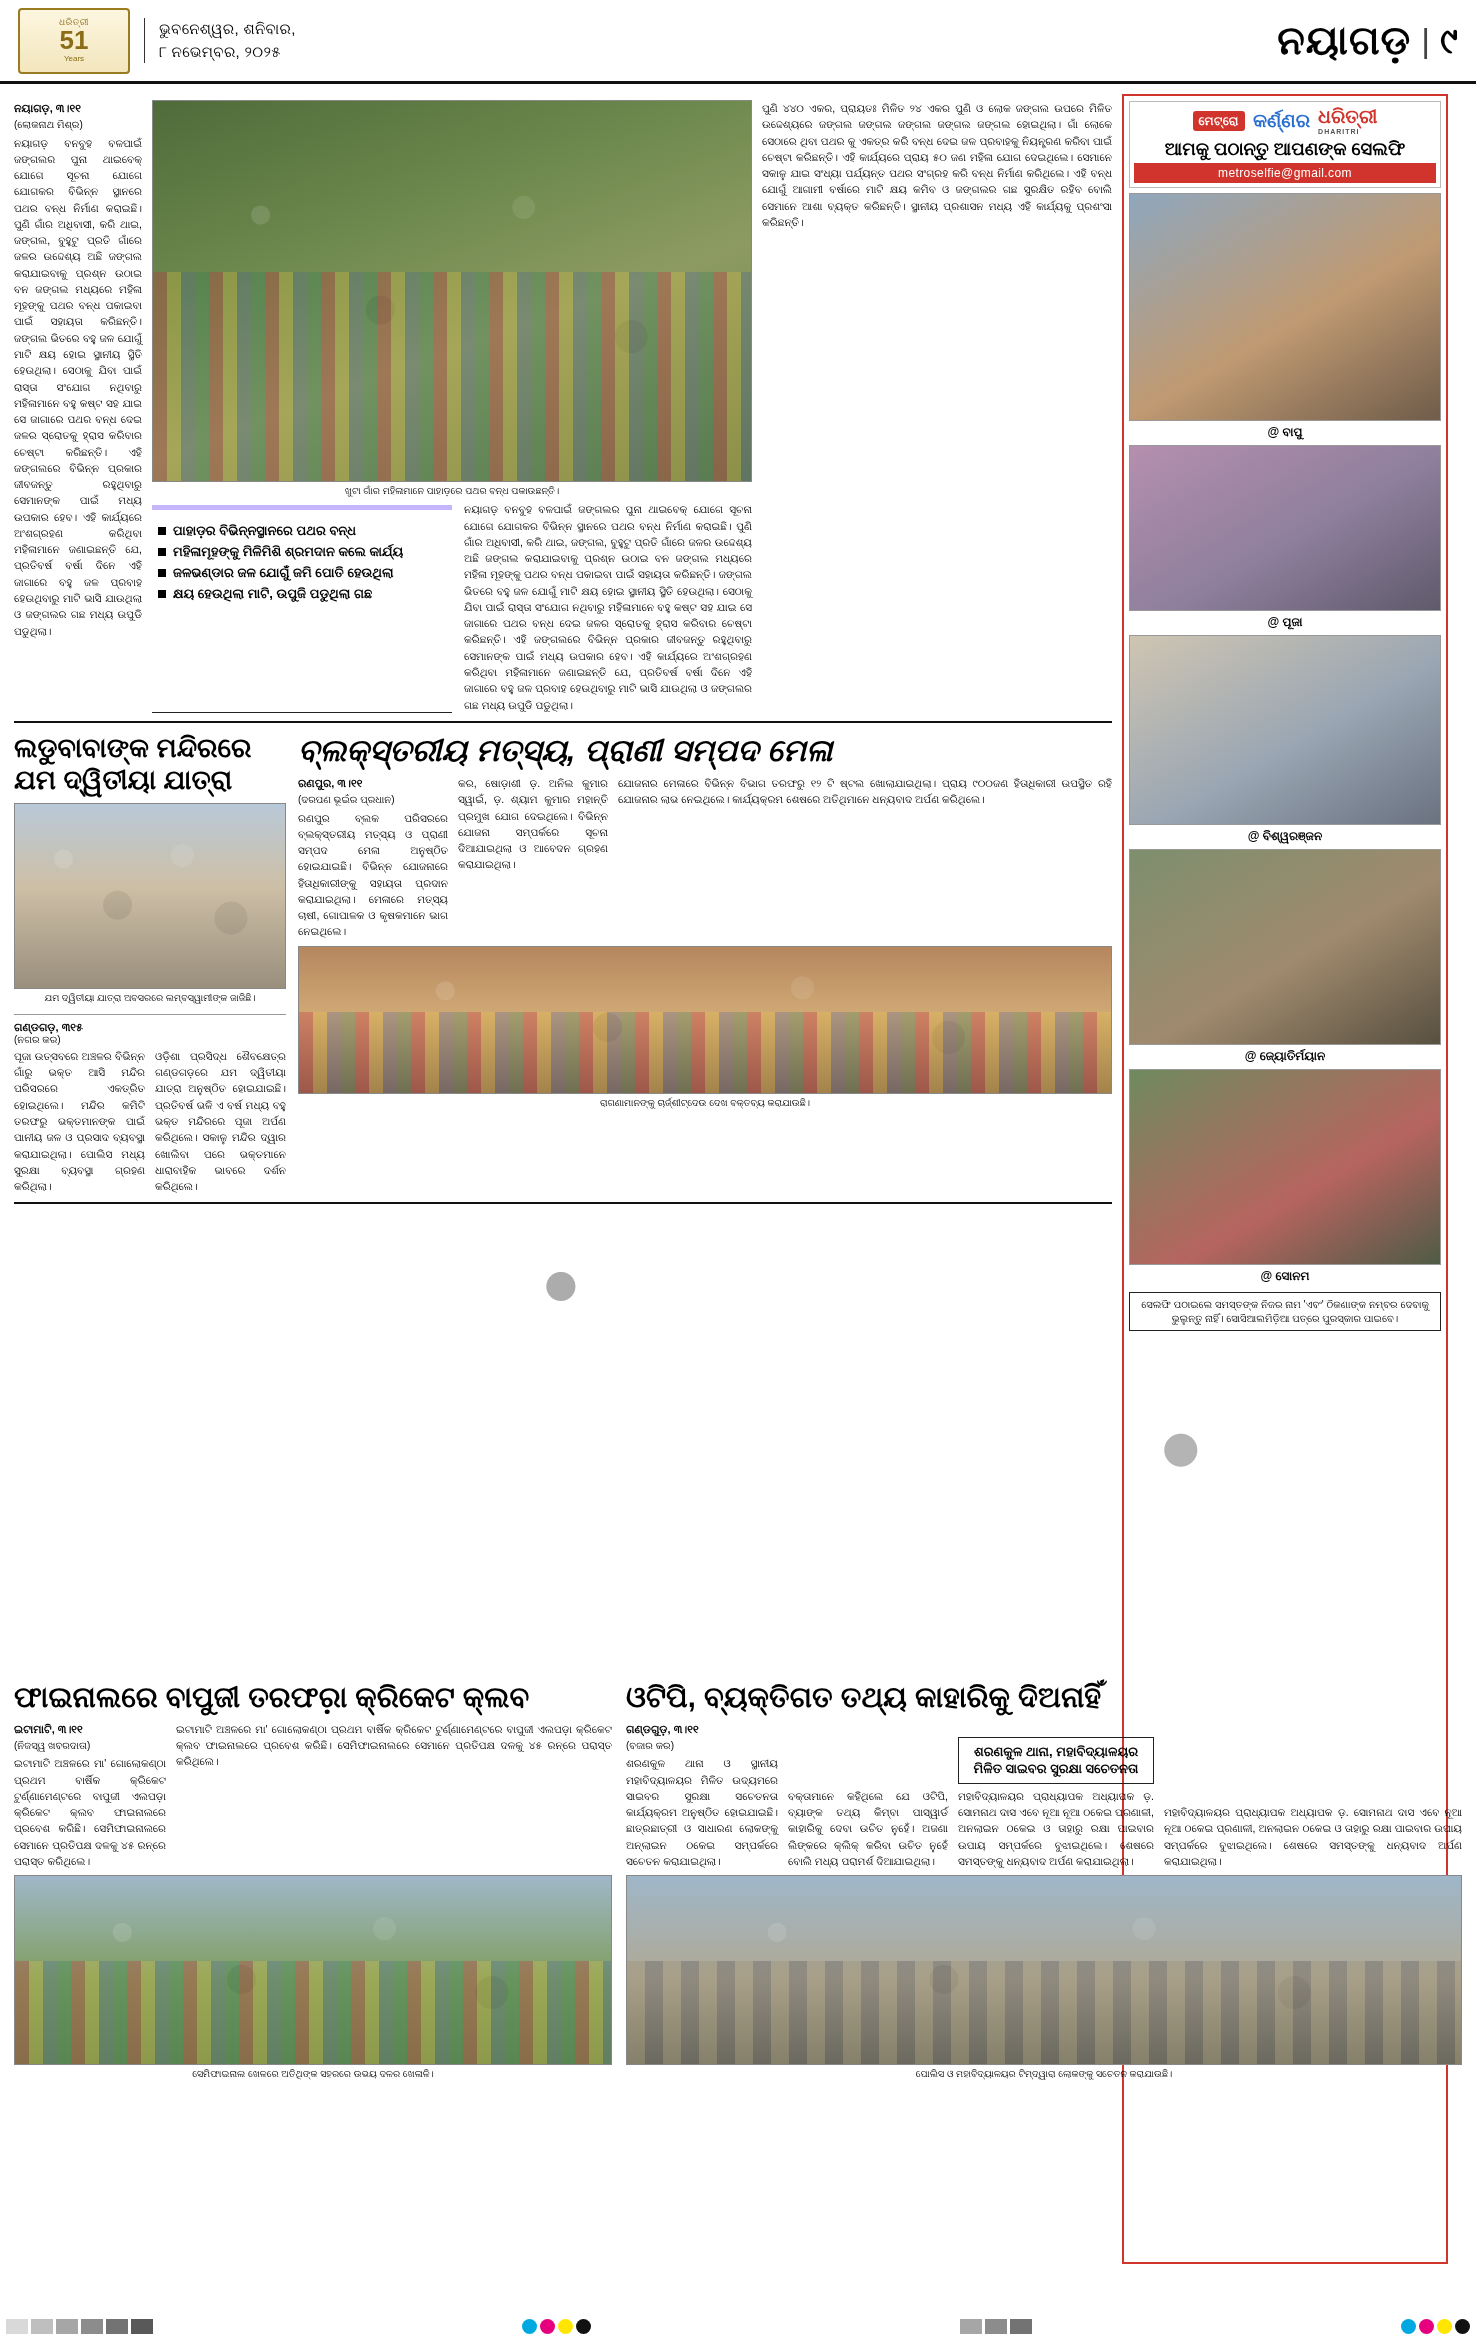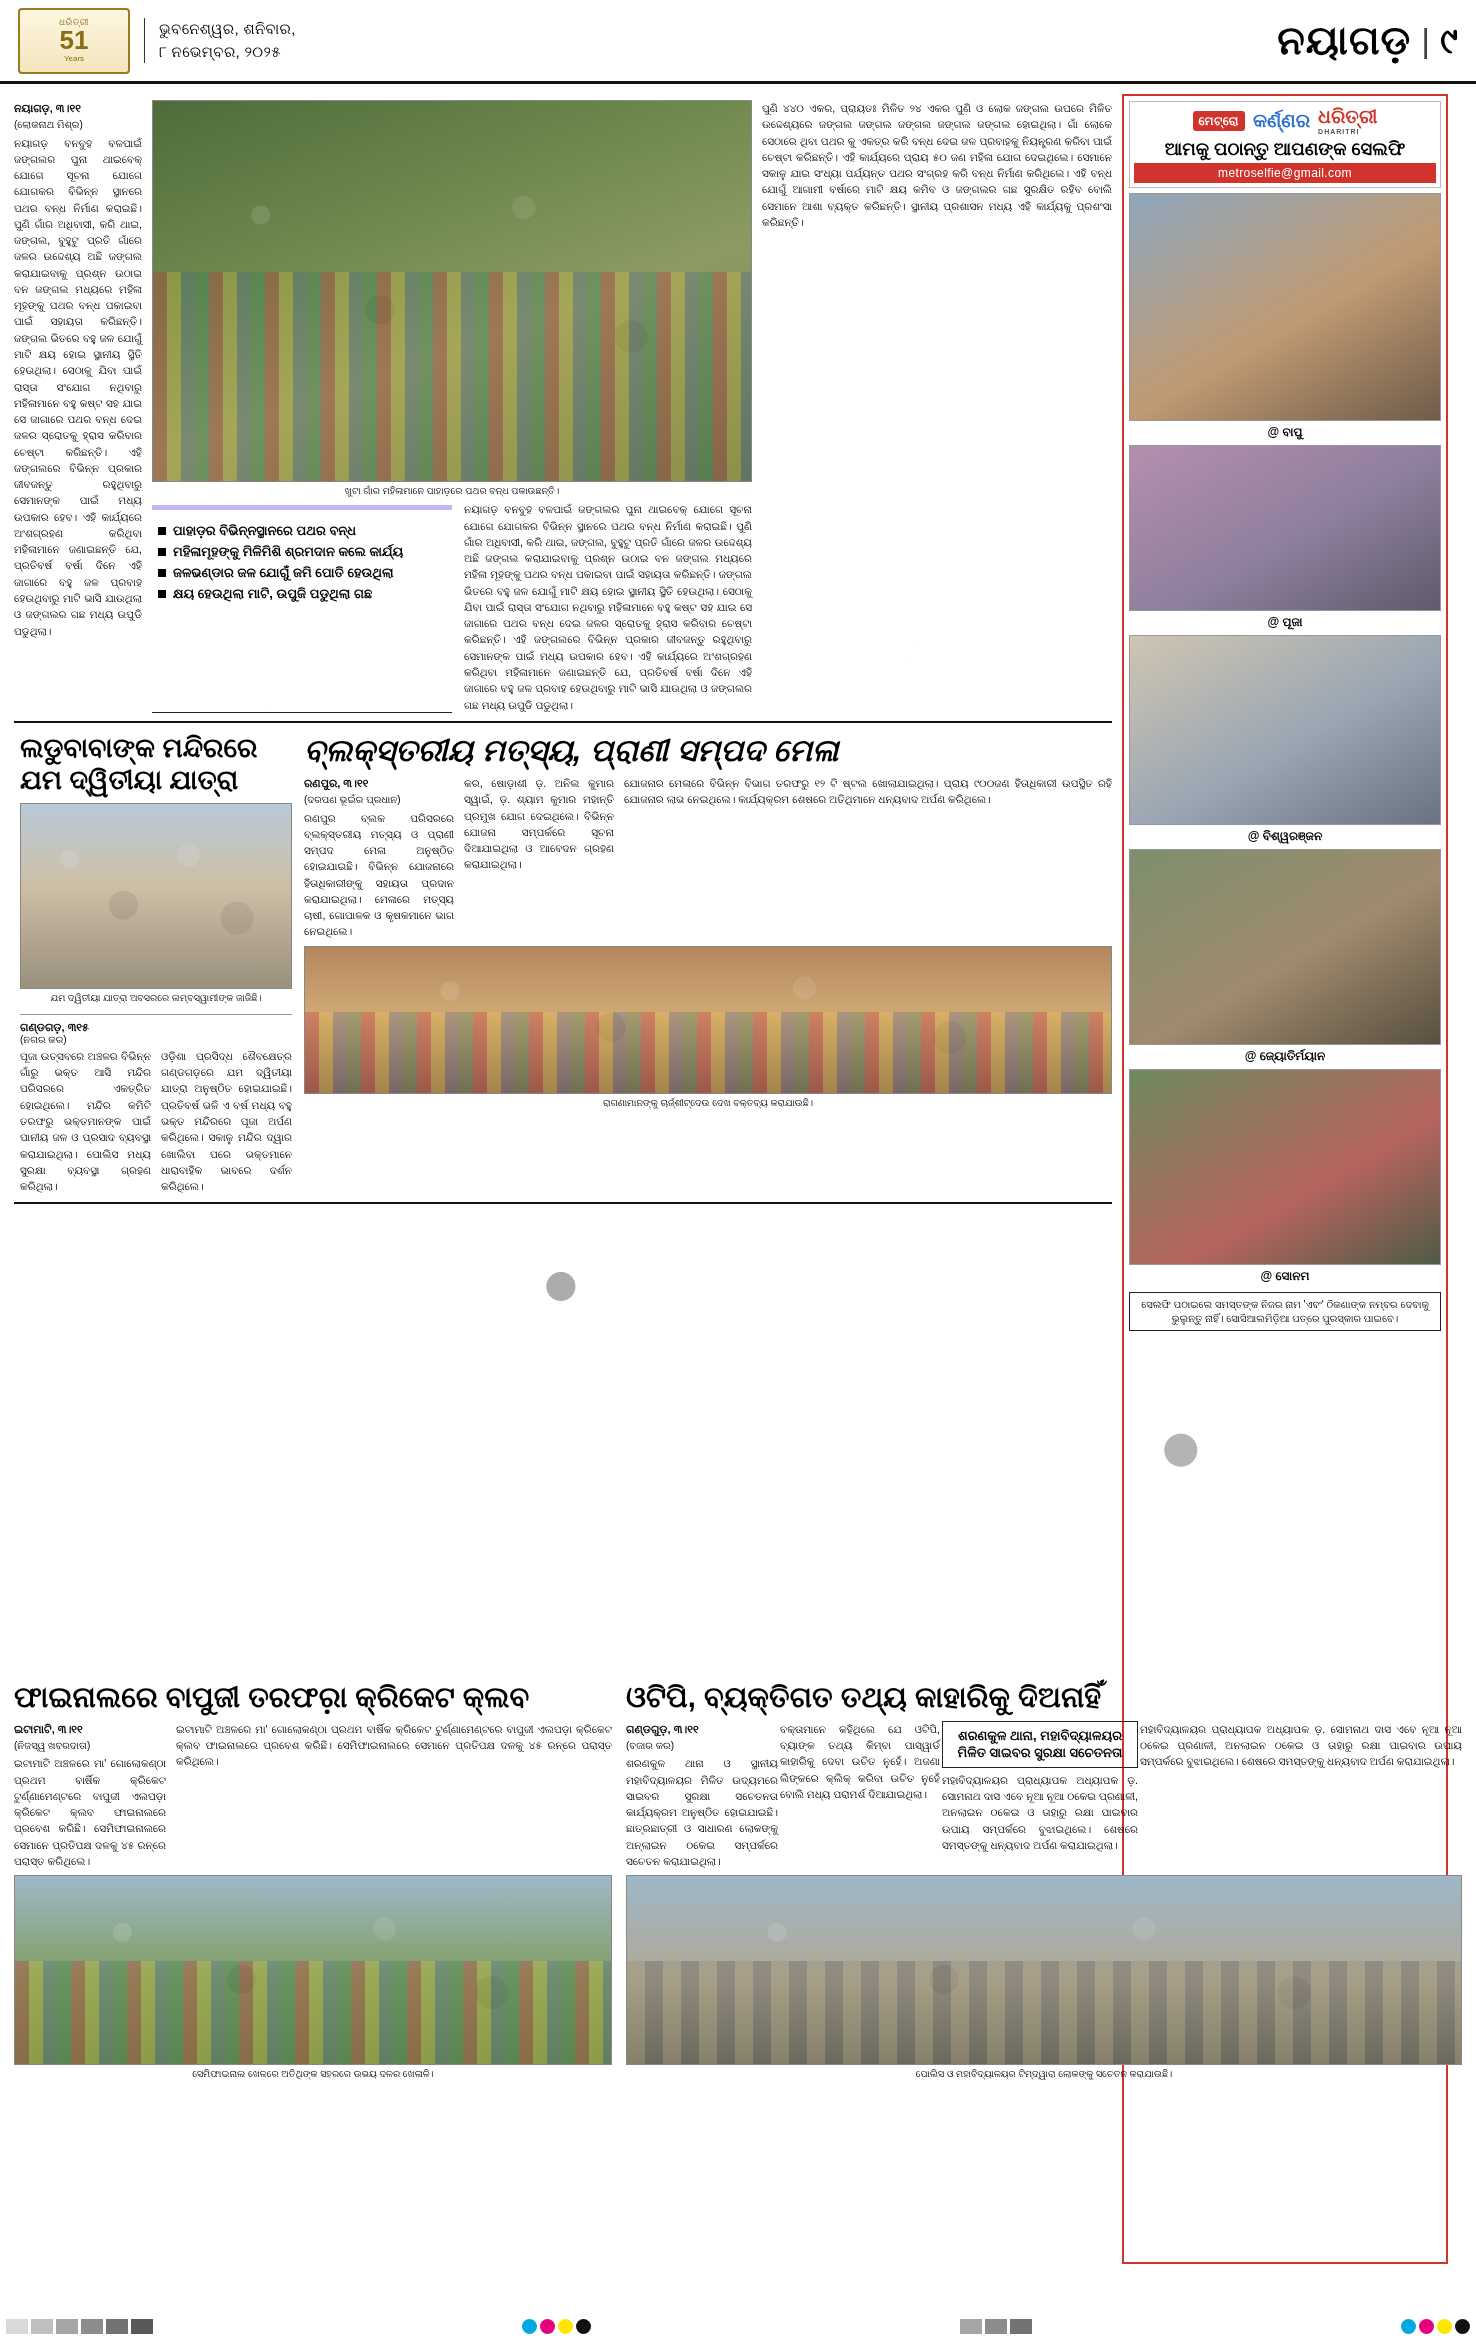--- a/index.html
+++ b/index.html
@@ -262,21 +262,21 @@
           </div>
 
           <div class="col" style="flex:1">ପୁଣି ୪୪୦ ଏକର, ପ୍ରାୟତଃ ମିଳିତ ୨୪ ଏକର ପୁଣି ଓ ଲୋକ ଜଙ୍ଗଲ ଉପରେ ମିଳିତ ଉଦ୍ଦେଶ୍ୟରେ ଜଙ୍ଗଲ ଜଙ୍ଗଲ ଜଙ୍ଗଲ ଜଙ୍ଗଲ ଜଙ୍ଗଲ ହୋଇଥିଲା। ଗାଁ ଲୋକେ ସେଠାରେ ଥିବା ପଥର କୁ ଏକତ୍ର କରି ବନ୍ଧ ଦେଇ ଜଳ ପ୍ରବାହକୁ ନିୟନ୍ତ୍ରଣ କରିବା ପାଇଁ ଚେଷ୍ଟା କରିଛନ୍ତି। ଏହି କାର୍ଯ୍ୟରେ ପ୍ରାୟ ୫୦ ଜଣ ମହିଳା ଯୋଗ ଦେଇଥିଲେ। ସେମାନେ ସକାଳୁ ଯାଇ ସଂଧ୍ୟା ପର୍ଯ୍ୟନ୍ତ ପଥର ସଂଗ୍ରହ କରି ବନ୍ଧ ନିର୍ମାଣ କରିଥିଲେ। ଏହି ବନ୍ଧ ଯୋଗୁଁ ଆଗାମୀ ବର୍ଷାରେ ମାଟି କ୍ଷୟ କମିବ ଓ ଜଙ୍ଗଲର ଗଛ ସୁରକ୍ଷିତ ରହିବ ବୋଲି ସେମାନେ ଆଶା ବ୍ୟକ୍ତ କରିଛନ୍ତି। ସ୍ଥାନୀୟ ପ୍ରଶାସନ ମଧ୍ୟ ଏହି କାର୍ଯ୍ୟକୁ ପ୍ରଶଂସା କରିଛନ୍ତି।</div>
         </div>
       </div>
 
       <div class="rule"></div>
 
       <div style="display:flex;gap:12px;">
 
-        <div style="width:272px;flex:0 0 272px;margin-left:6px;">
+        <div style="width:272px;flex:0 0 272px;">
           <div class="headline-2">ଲଡୁବାବାଙ୍କ ମନ୍ଦିରରେ ଯମ ଦ୍ୱିତୀୟା ଯାତ୍ରା</div>
           <div class="photo ph-temple" style="height:186px;">
             <div class="noise"></div>
           </div>
           <div class="caption">ଯମ ଦ୍ୱିତୀୟା ଯାତ୍ରା ଅବସରରେ ଲମ୍ବସ୍ୱାମୀଙ୍କ ଜାଜିଛି।</div>
           <div class="thin-rule"></div>
           <div class="byline">
             <span>ଗଣ୍ଡଗଡ଼, ୩୧୫</span>
             <span class="sub">(ନଗର କର)</span>
           </div>
@@ -370,21 +370,21 @@
         </div>
         <div class="photo ph-cricket" style="height:190px;margin-top:6px;">
           <div class="noise"></div>
           <div class="figline"></div>
         </div>
         <div class="caption">ସେମିଫାଇନାଲ ଖେଳରେ ଅତିଥିଙ୍କ ସହରରେ ଉଭୟ ଦଳର ଖେଳାଳି।</div>
       </div>
 
       <div style="flex:1">
         <div class="headline-4">ଓଟିପି, ବ୍ୟକ୍ତିଗତ ତଥ୍ୟ କାହାରିକୁ ଦିଅନାହିଁ</div>
-        <div style="display:flex;gap:2px;">
+        <div style="display:flex;gap:10px;align-items:flex-end;">
           <div class="col" style="width:152px;flex:0 0 152px;">
             <div class="byline">
               <span>ଗଣ୍ଡଗୁଡ଼, ୩।୧୧</span>
               <span class="sub">(ବଜାର କର)</span>
             </div>
             <div>ଶରଣକୁଳ ଥାନା ଓ ସ୍ଥାନୀୟ ମହାବିଦ୍ୟାଳୟର ମିଳିତ ଉଦ୍ୟମରେ ସାଇବର ସୁରକ୍ଷା ସଚେତନତା କାର୍ଯ୍ୟକ୍ରମ ଅନୁଷ୍ଠିତ ହୋଇଯାଇଛି। ଛାତ୍ରଛାତ୍ରୀ ଓ ସାଧାରଣ ଲୋକଙ୍କୁ ଅନ୍‌ଲାଇନ ଠକେଇ ସମ୍ପର୍କରେ ସଚେତନ କରାଯାଇଥିଲା।</div>
           </div>
           <div class="col" style="width:160px;flex:0 0 160px;">ବକ୍ତାମାନେ କହିଥିଲେ ଯେ ଓଟିପି, ବ୍ୟାଙ୍କ ତଥ୍ୟ କିମ୍ବା ପାସ୍‌ୱାର୍ଡ କାହାରିକୁ ଦେବା ଉଚିତ ନୁହେଁ। ଅଜଣା ଲିଙ୍କରେ କ୍ଲିକ୍ କରିବା ଉଚିତ ନୁହେଁ ବୋଲି ମଧ୍ୟ ପରାମର୍ଶ ଦିଆଯାଇଥିଲା।</div>
           <div style="width:196px;flex:0 0 196px;">
             <div class="boxhead">ଶରଣକୁଳ ଥାନା, ମହାବିଦ୍ୟାଳୟର ମିଳିତ ସାଇବର ସୁରକ୍ଷା ସଚେତନତା</div>

